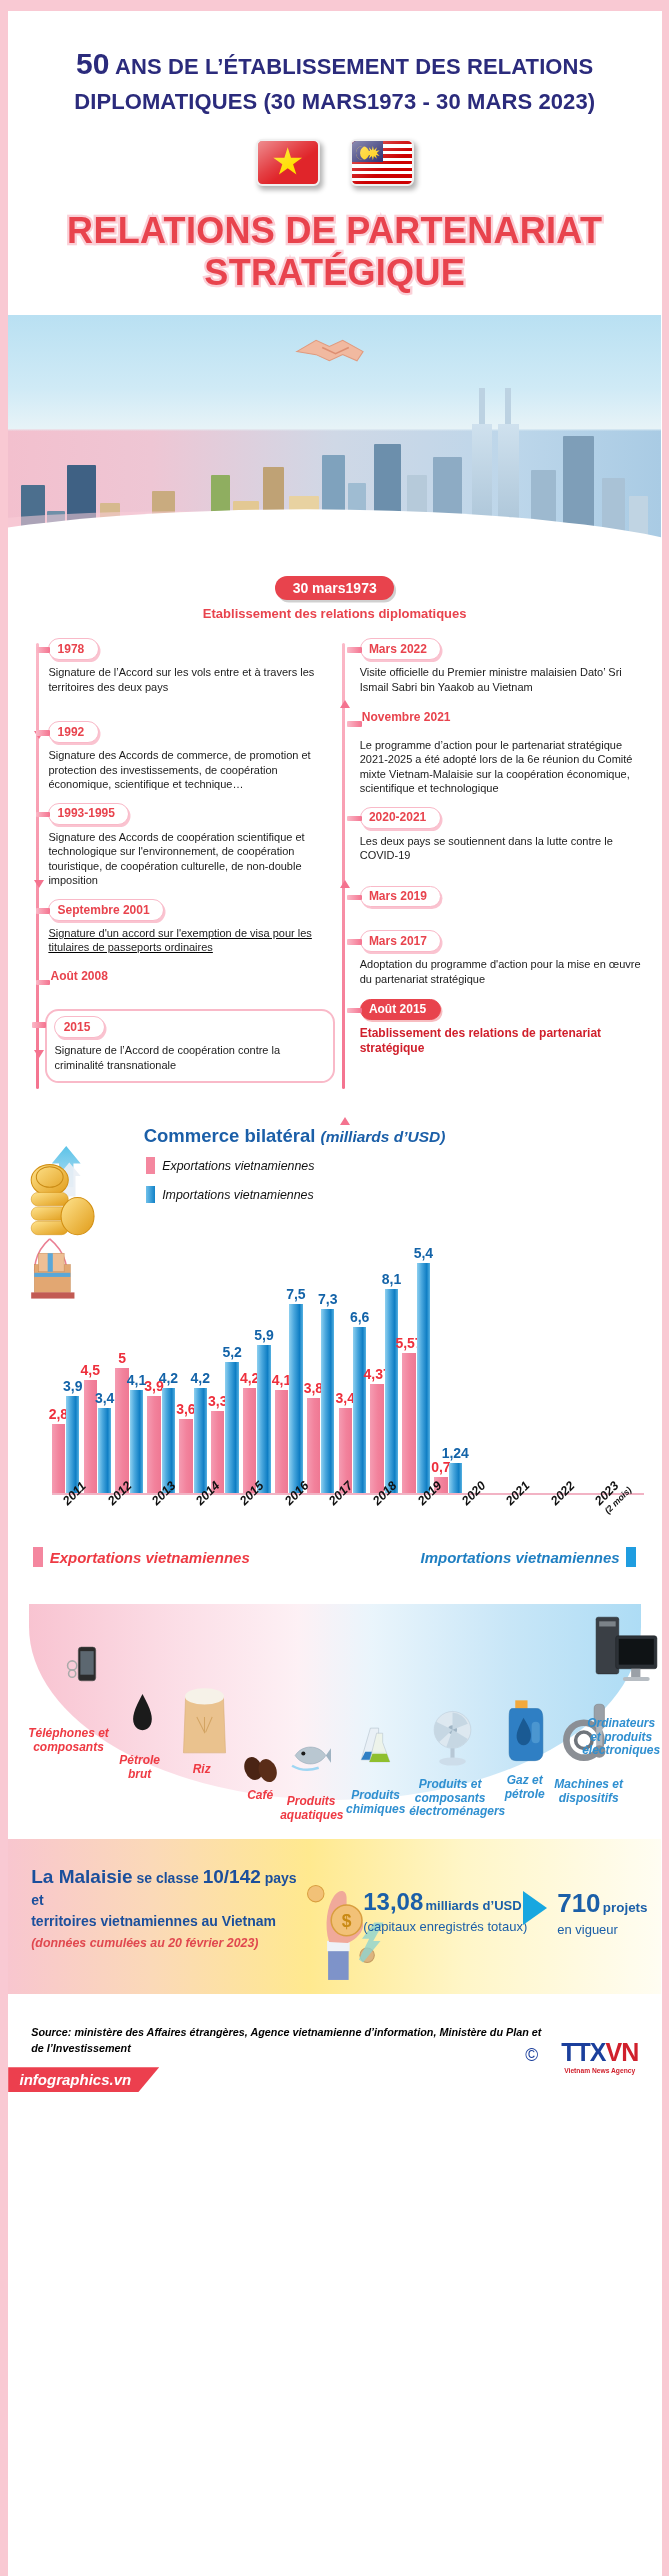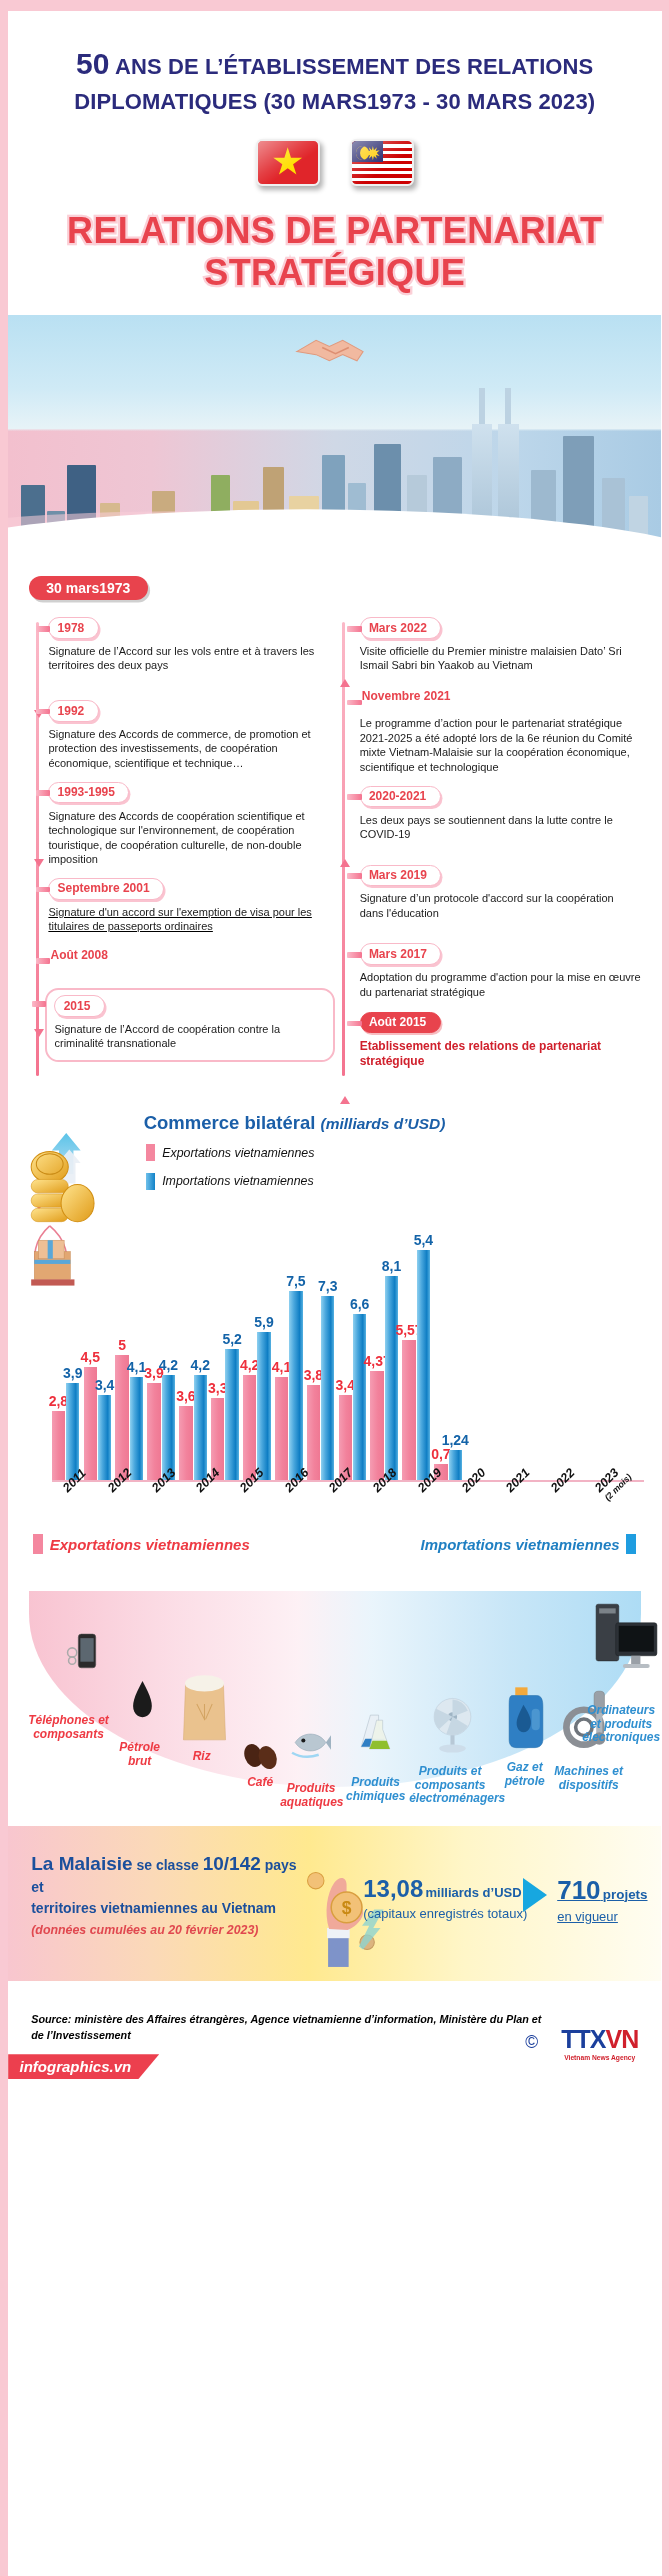--- a/index.html
+++ b/index.html
@@ -86,21 +86,21 @@
     clip-path:ellipse(62% 100% at 46% 100%);
   }
   .photo-wave2{
     position:absolute;left:-10%;bottom:-26px;width:120%;height:88px;
     background:rgba(250,205,216,.55);
     clip-path:ellipse(58% 100% at 30% 100%);
   }
 
   
   .timeline{ position:relative; padding:0 20.6px; margin-top:3.1px; }
-  .tl-head{ margin-bottom:17.5px;}
+  .tl-head{ text-align:center; margin-bottom:17.5px;}
   .tl-badge{
     display:inline-block; background:#e8434d; color:#fff; font-weight:700;
     font-size:14px; padding:3.6px 17.5px; border-radius:12.4px;
     box-shadow:2.1px 2.6px 0 rgba(120,120,120,.35);
     font-stretch:condensed;
   }
   .tl-sub{ color:#e8434d; font-weight:700; font-size:13px; margin-top:6.2px; font-stretch:condensed;}
 
   .tl-cols{ display:flex; gap:0px; }
   .tl-col{ width:50%; position:relative; padding-left:19.6px; }
@@ -210,21 +210,21 @@
     padding:24px 23px;
   }
   .inv-left{ width:278px; }
   .inv-l1{ color:#1b4f9c; font-weight:700; font-size:14px; line-height:1.45; font-stretch:condensed;}
   .inv-l1 .b{ font-size:19px; }
   .inv-note{ color:#e0484f; font-style:italic; font-weight:700; font-size:12.4px; margin-top:5.2px; font-stretch:condensed;}
   .inv-mid{ position:absolute; left:355px; top:49px; width:170px; color:#1b5fa8;}
   .inv-num{ font-size:24px; font-weight:700; font-stretch:condensed;}
   .inv-unit{ font-size:13px; font-weight:700; font-stretch:condensed;}
   .inv-sub{ font-size:13px; margin-top:3.1px; font-stretch:condensed;}
-  .inv-right{ position:absolute; left:549px; top:49px; color:#1b5fa8;text-decoration:underline; }
+  .inv-right{ position:absolute; left:549px; top:49px; color:#1b5fa8; }
   .inv-right .n{ font-size:26px; font-weight:700; font-stretch:condensed;}
   .inv-right .u{ font-size:13.4px; font-weight:700; font-stretch:condensed;}
   .chev{ position:absolute; left:515px; top:52px; width:0;height:0;
     border-top:17.5px solid transparent;border-bottom:17.5px solid transparent;border-left:24px solid #17a7e0;}
   .hand{ position:absolute; left:289px; top:30px; width:93px; height:113px; }
 
   
   .footer{ position:relative; padding:30px 23px 0 23px; height:116px; }
   .src{ font-size:10.8px; font-style:italic; font-weight:700; line-height:1.5; width:515px; font-stretch:condensed;}
   .brandtag{
@@ -303,20 +303,21 @@
       <path d="M10 52 L48 30 L74 42 L100 30 L140 52 L128 70 L100 58 L74 70 L48 58 Z" fill="#f1b9a0" stroke="#e09a7e" stroke-width="2"></path>
       <path d="M60 44 L86 56 L112 44" fill="none" stroke="#de8f72" stroke-width="3"></path>
     </svg>
     <div class="photo-wave2"></div>
     <div class="photo-wave"></div>
   </div>
 
   <div class="timeline">
     <div class="tl-head">
       <div class="tl-badge">30 mars1973</div>
+      <div class="tl-sub">Etablissement des relations diplomatiques</div>
     </div>
 
     <div class="tl-cols">
 
       <div class="tl-col left">
         <div class="tl-line"></div>
         <div class="arrowdown" style="top:93px;"></div>
         <div class="arrowdown" style="top:242px;"></div>
         <div class="arrowdown" style="top:412px;"></div>
         <div class="arrowdown" style="top:585px;"></div>
@@ -377,21 +378,20 @@
 
         <div class="tl-item" style="margin-top:4.1px;">
           <div class="tl-stub"></div>
           <div class="tl-pill">2020-2021</div>
           <div class="tl-text">Les deux pays se soutiennent dans la lutte contre le COVID-19</div>
         </div>
 
         <div class="tl-item" style="margin-top:23px;">
           <div class="tl-stub"></div>
           <div class="tl-pill">Mars 2019</div>
-          <div class="tl-text">Signature d’un protocole d'accord sur la coopération dans l'éducation</div>
         </div>
 
         <div class="tl-item" style="margin-top:23px;">
           <div class="tl-stub"></div>
           <div class="tl-pill">Mars 2017</div>
           <div class="tl-text">Adoptation du programme d'action pour la mise en œuvre du partenariat stratégique</div>
         </div>
 
         <div class="tl-item" style="margin-top:12.4px;">
           <div class="tl-stub"></div>

